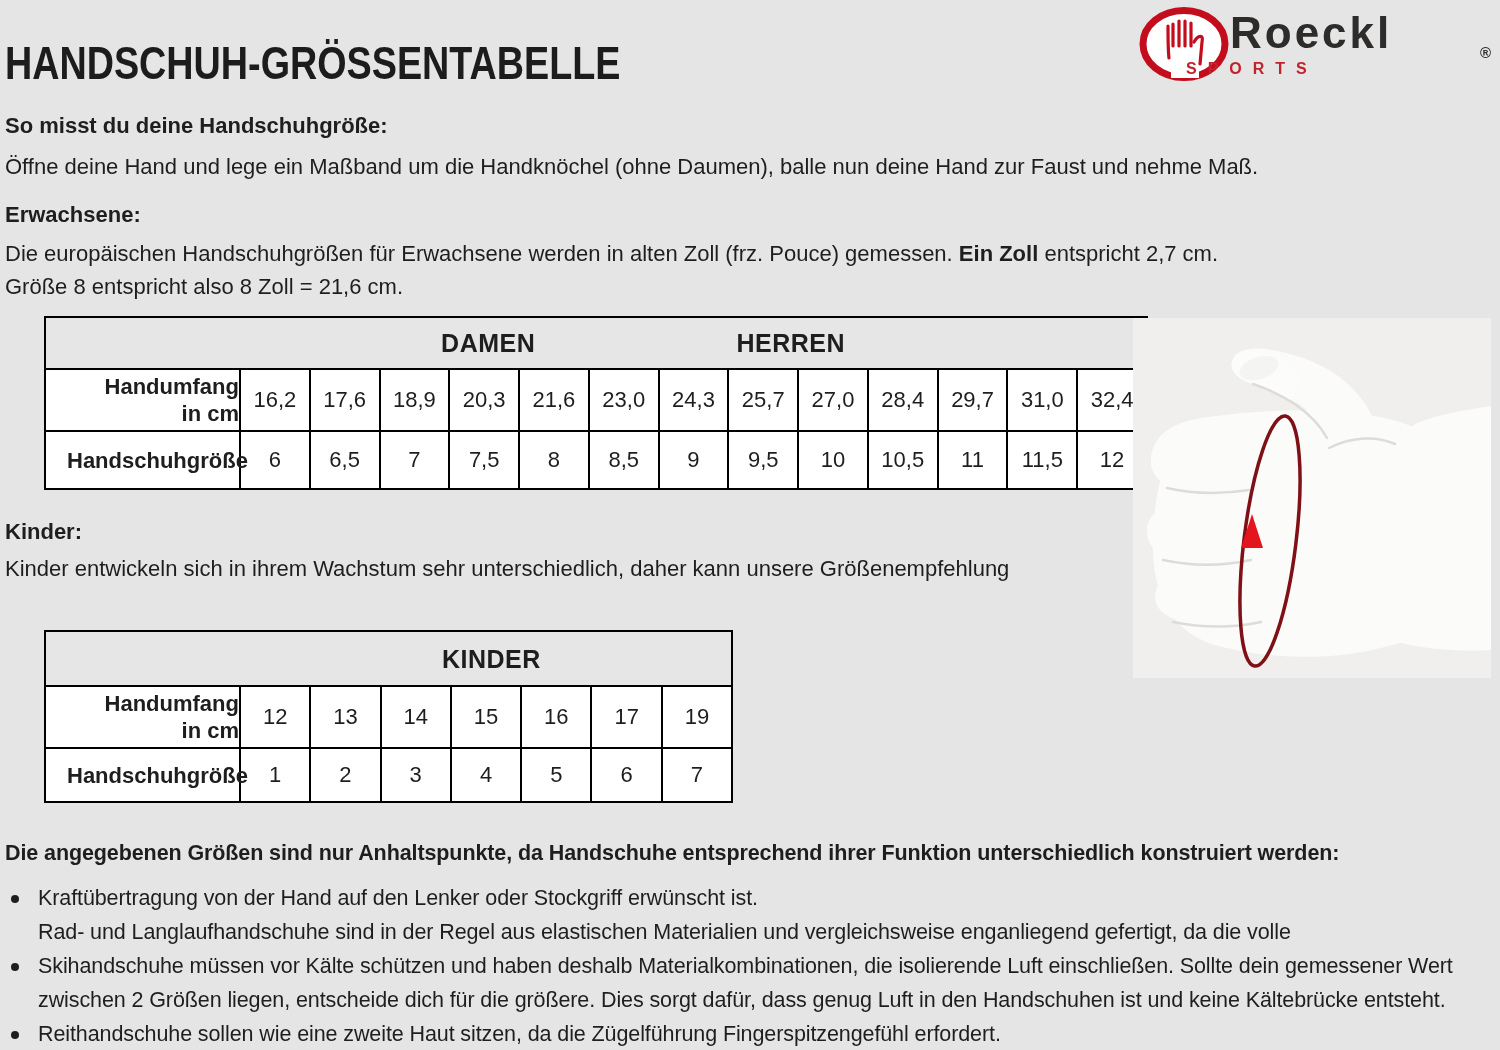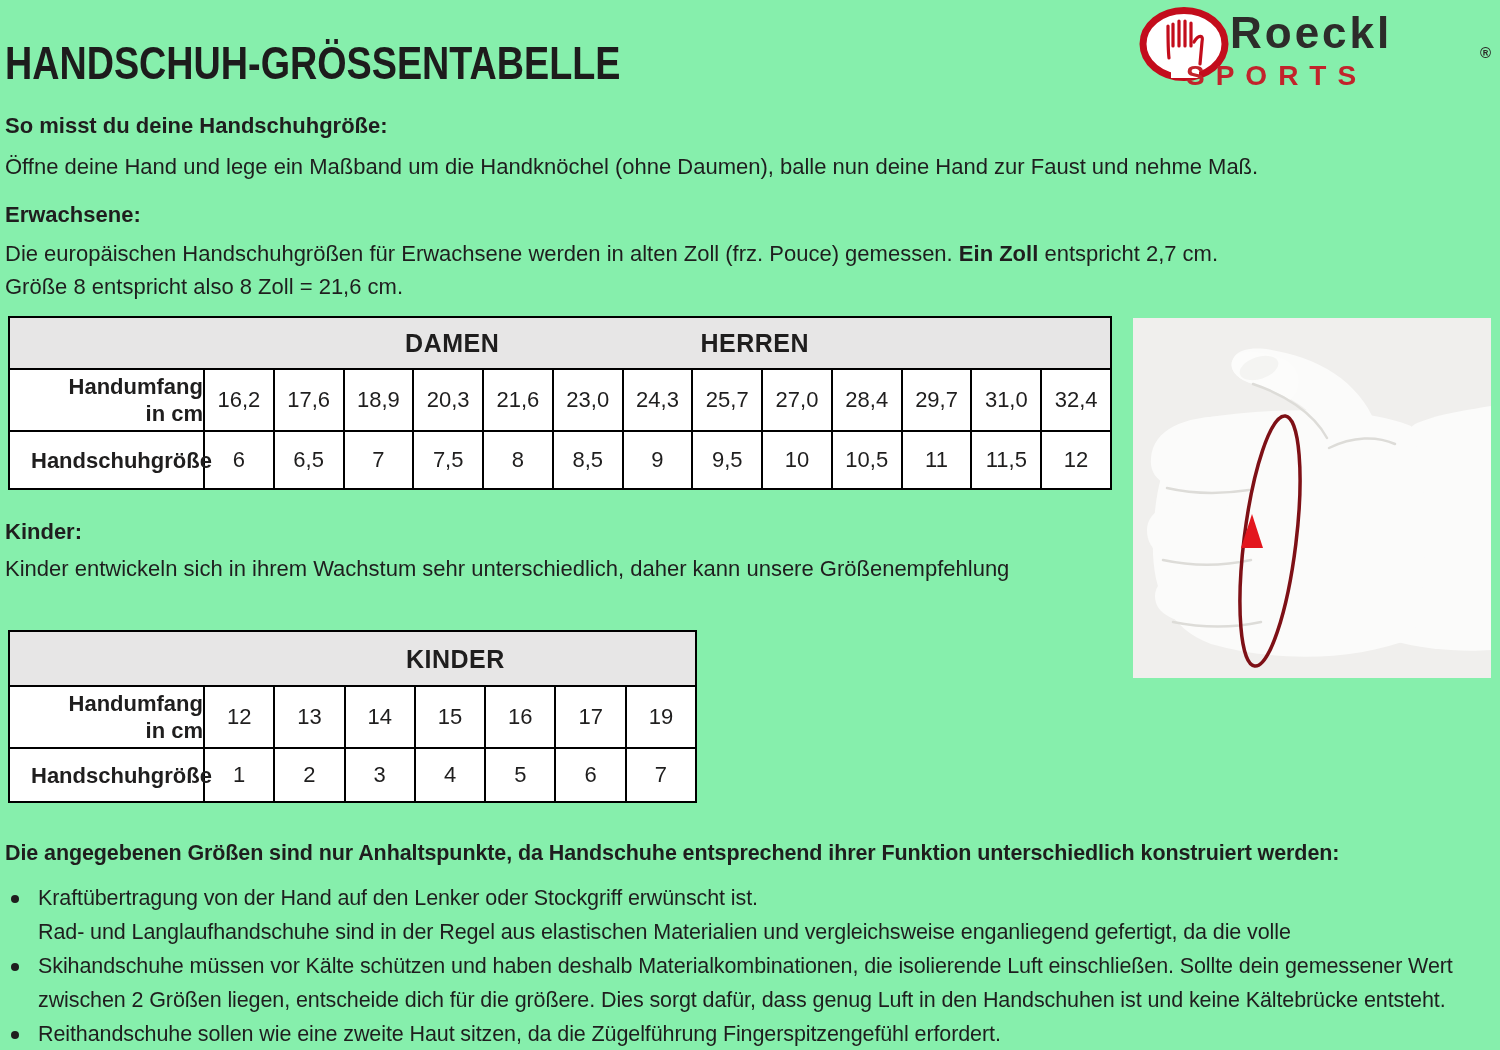--- a/index.html
+++ b/index.html
@@ -1,38 +1,38 @@
 <!DOCTYPE html>
 <html lang="de"><head>
 <meta charset="utf-8">
 <style>
   * { margin:0; padding:0; box-sizing:border-box; }
   html,body { width:1500px; height:1050px; background:#fff; overflow:hidden; }
   body { font-family:"Liberation Sans", sans-serif; color:#1f1e1e; }
-  .page { position:relative; width:1500px; height:1050px; background:#86efac;padding-left:36px; }
+  .page { position:relative; width:1500px; height:1050px; background:#e5e5e5;padding-left:36px; }
 
   .title { position:absolute; left:5px; top:36px; font-size:46px; font-weight:bold;
            letter-spacing:0; transform:scaleX(0.82); transform-origin:0 50%;
            white-space:nowrap; color:#1d1c1c; }
 
   
   .logo { position:absolute; left:1132px; top:4px; width:368px; height:102px; }
   .logo-icon { position:absolute; left:6px; top:2px; }
   .brand { position:absolute; left:98px; top:-2px; font-size:44px; line-height:62px;
            font-weight:bold; letter-spacing:3px; color:#2d2c2a; white-space:nowrap; }
   .reg { position:absolute; left:348px; top:40px; font-size:15px; color:#2d2c2a; font-weight:bold; }
-  .sports { position:absolute; left:54px; top:56px; font-size:28px; font-weight:bold;
+  .sports { position:absolute; left:54px; top:56px; font-size:16px; font-weight:bold;
             letter-spacing:11px; color:#c2232b; white-space:nowrap; }
 
   .h22 { position:absolute; left:5px; font-size:22px; font-weight:bold; white-space:nowrap; }
   .t22 { position:absolute; left:5px; font-size:22px; line-height:33px; white-space:nowrap; }
   .t22 b { font-weight:bold; }
 
   
-  table { position:absolute; border-collapse:collapse; table-layout:fixed; background:#fff; }
+  table { position:absolute; border-collapse:collapse; table-layout:fixed; background:#fff;margin-left:36px; }
   th, td { border:2px solid #000; font-size:22px; text-align:center; vertical-align:middle; }
   .group-row th { background:#e7e6e6; height:52px; position:relative; border:2px solid #000; }
   .group-label { position:absolute; top:50%; transform:translate(-50%,-50%);
                  font-size:25px; font-weight:bold; letter-spacing:0.5px; white-space:nowrap; }
   .row-label { text-align:right; padding-left:21px; font-weight:bold; white-space:pre-line;
                line-height:27px; }
   #adult-table { left:8px; top:316px; width:1102px; }
   #adult-table .r1 { height:62px; }
   #adult-table .r2 { height:58px; }
   #kids-table { left:8px; top:630px; width:687px; }

